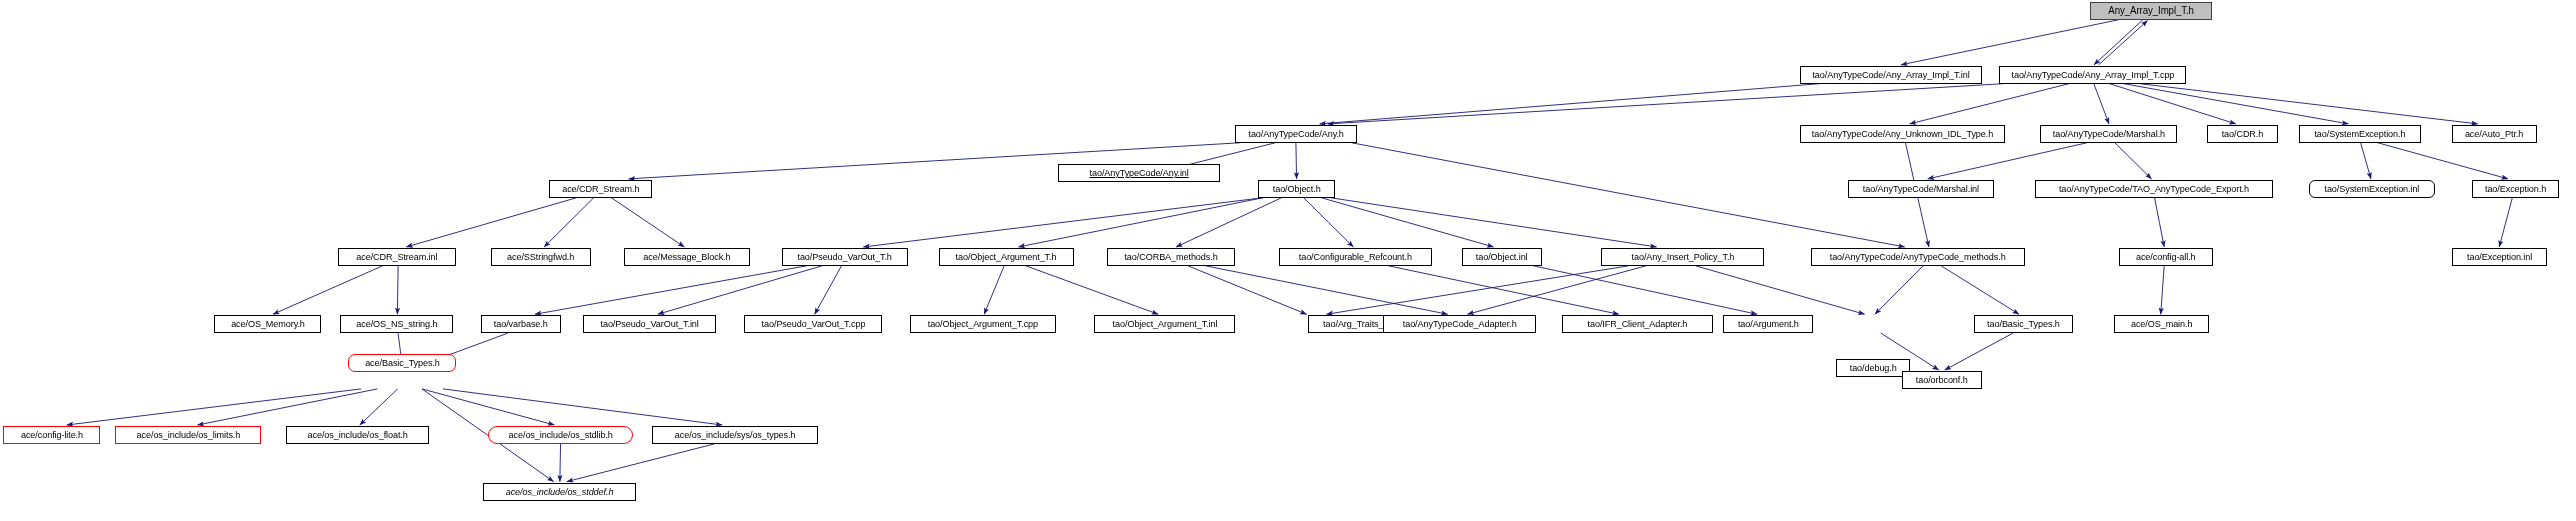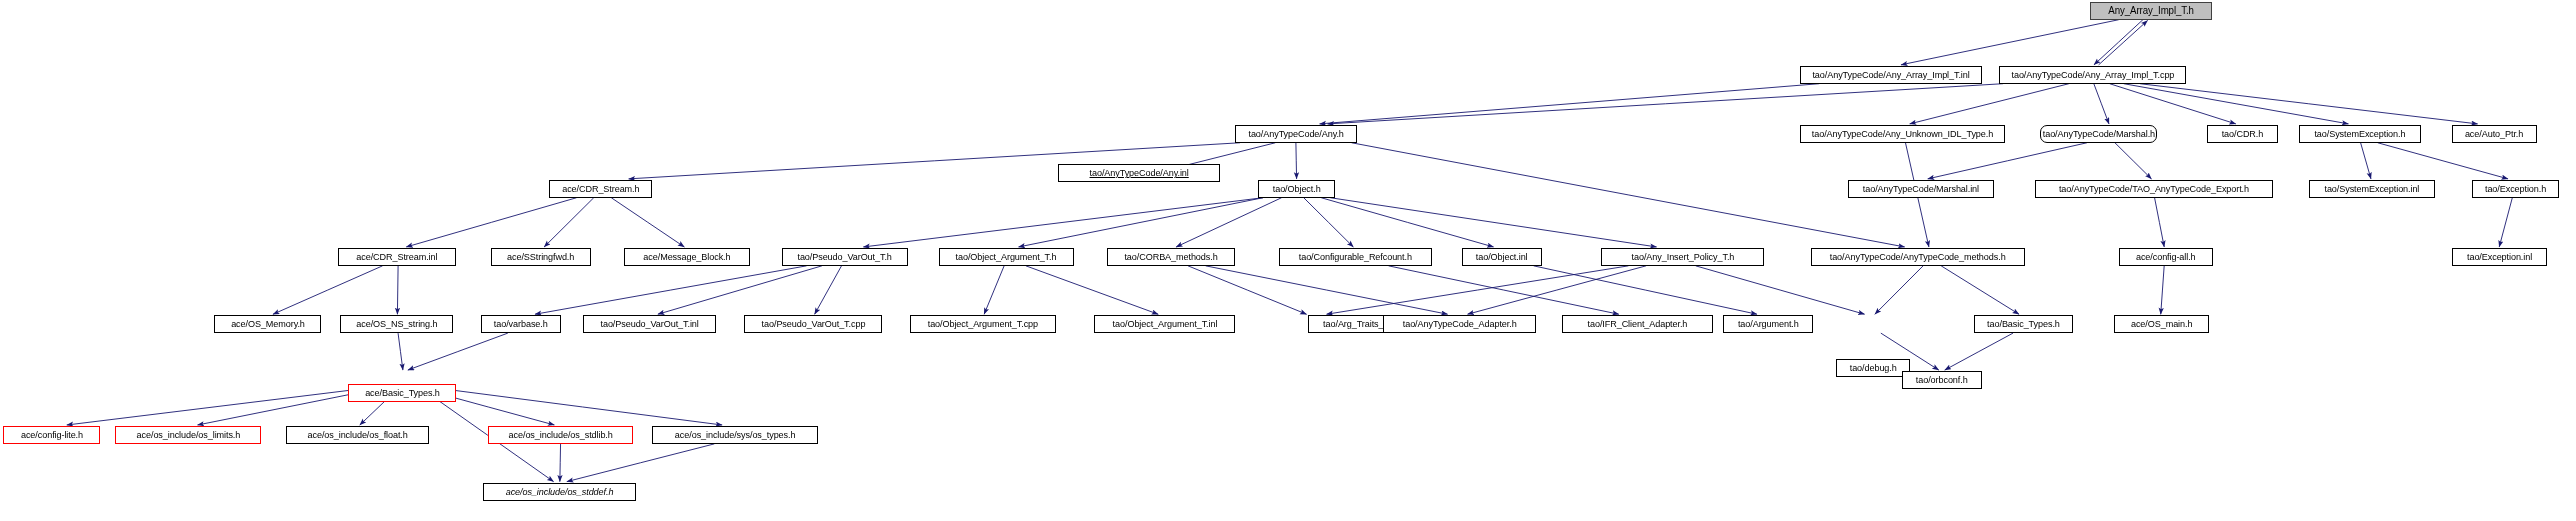--- a/index.html
+++ b/index.html
@@ -136,21 +136,21 @@
       </div>
       <div class="node" style="left: 1999px; top: 66px; width: 187px;">
         <span>tao/AnyTypeCode/Any_Array_Impl_T.cpp</span>
       </div>
       <div class="node" style="left: 1235px; top: 125px; width: 122px;">
         <span>tao/AnyTypeCode/Any.h</span>
       </div>
       <div class="node" style="left: 1800px; top: 125px; width: 205px;">
         <span>tao/AnyTypeCode/Any_Unknown_IDL_Type.h</span>
       </div>
-      <div class="node" style="left: 2040px; top: 125px; width: 117px; border-radius: 7px;">
+      <div class="node" style="left: 2040px; top: 125px; width: 137px;">
         <span>tao/AnyTypeCode/Marshal.h</span>
       </div>
       <div class="node" style="left: 2207px; top: 125px; width: 71px;">
         <span>tao/CDR.h</span>
       </div>
       <div class="node" style="left: 2299px; top: 125px; width: 122px;">
         <span>tao/SystemException.h</span>
       </div>
       <div class="node" style="left: 2452px; top: 125px; width: 85px;">
         <span>ace/Auto_Ptr.h</span>
@@ -163,21 +163,21 @@
       </div>
       <div class="node" style="left: 1258px; top: 180px; width: 77px;">
         <span>tao/Object.h</span>
       </div>
       <div class="node" style="left: 1848px; top: 180px; width: 146px;">
         <span>tao/AnyTypeCode/Marshal.inl</span>
       </div>
       <div class="node" style="left: 2035px; top: 180px; width: 238px;">
         <span>tao/AnyTypeCode/TAO_AnyTypeCode_Export.h</span>
       </div>
-      <div class="node" style="left: 2309px; top: 180px; width: 126px;">
+      <div class="node" style="left: 2309px; top: 180px; width: 126px; border-radius: 6px;">
         <span>tao/SystemException.inl</span>
       </div>
       <div class="node" style="left: 2472px; top: 180px; width: 87px;">
         <span>tao/Exception.h</span>
       </div>
       <div class="node" style="left: 338px; top: 248px; width: 118px;">
         <span>ace/CDR_Stream.inl</span>
       </div>
       <div class="node" style="left: 491px; top: 248px; width: 100px;">
         <span>ace/SStringfwd.h</span>
@@ -250,33 +250,33 @@
       </div>
       <div class="node" style="left: 1974px; top: 315px; width: 99px;">
         <span>tao/Basic_Types.h</span>
       </div>
       <div class="node" style="left: 2114px; top: 315px; width: 95px;">
         <span>ace/OS_main.h</span>
       </div>
       <div class="node" style="left: 1902px; top: 371px; width: 80px;">
         <span>tao/orbconf.h</span>
       </div>
-      <div class="node red" style="left: 348px; top: 384px; width: 108px;">
+      <div class="node red" style="left: 348px; top: 354px; width: 108px; border-radius: 7px;">
         <span>ace/Basic_Types.h</span>
       </div>
       <div class="node red" style="left: 3.3px; top: 426px; width: 97px;">
         <span>ace/config-lite.h</span>
       </div>
       <div class="node red" style="left: 115px; top: 426px; width: 146px;">
         <span>ace/os_include/os_limits.h</span>
       </div>
       <div class="node" style="left: 286px; top: 426px; width: 143px;">
         <span>ace/os_include/os_float.h</span>
       </div>
-      <div class="node red" style="left: 488px; top: 426px; width: 145px;">
+      <div class="node red" style="left: 488px; top: 426px; width: 145px; border-radius: 9px;">
         <span>ace/os_include/os_stdlib.h</span>
       </div>
       <div class="node" style="left: 652px; top: 426px; width: 166px;">
         <span>ace/os_include/sys/os_types.h</span>
       </div>
       <div class="node" style="left: 483px; top: 483px; width: 153px; font-style: italic;">
         <span>ace/os_include/os_stddef.h</span>
       </div>
     </div>
 </div>

